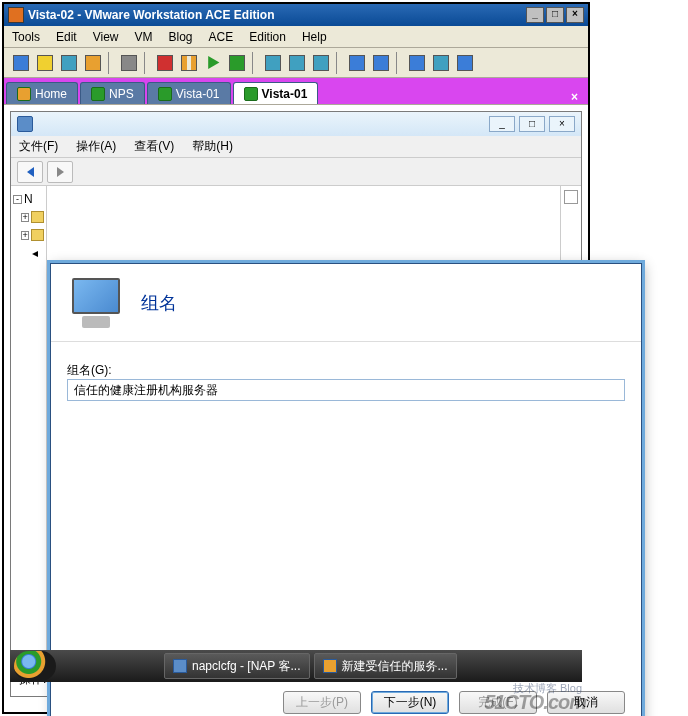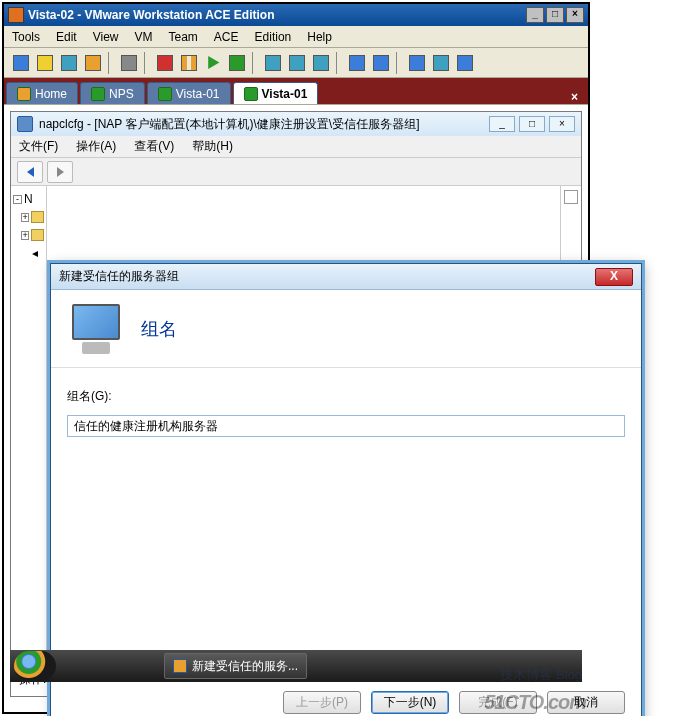--- a/index.html
+++ b/index.html
@@ -25,21 +25,21 @@
 .ic.grn{background:#2a9b2a}
 .ic.red{background:#d03030}
 .ic.orange{background:#e8a030}
 .ic.yel{background:#f0d030}
 .ic.cyan{background:#40a0c0}
 .ic.gray{background:#888}
 .ic.play{background:#2a9b2a;clip-path:polygon(20% 10%,90% 50%,20% 90%)}
 .ic.pause{background:linear-gradient(90deg,#e8a030 35%,transparent 35%,transparent 65%,#e8a030 65%)}
 
 
-.tabbar{height:26px;background:#7f1d1d;display:flex;align-items:flex-end;padding:0 2px}
+.tabbar{height:26px;background:#d946ef;display:flex;align-items:flex-end;padding:0 2px}
 .tab{height:22px;background:#5a7aa5;color:#fff;border:1px solid #3a5a85;border-bottom:none;border-radius:3px 3px 0 0;padding:0 10px;display:flex;align-items:center;gap:4px;margin-right:2px;position:relative}
 .tab.active{background:#fff;color:#000;font-family:"SimSun",monospace;font-weight:bold}
 .tab .tico{width:14px;height:14px;background:#2a9b2a;border:1px solid #1a6b1a;border-radius:2px}
 .tab.home .tico{background:#e8a030}
 .tab.active .tico{background:#2a9b2a}
 .tabbar .tx{margin-left:auto;color:#fff;font-weight:bold;padding:0 8px;cursor:pointer}
 
 
 .guest{position:relative;height:608px;background:#fff;border-top:1px solid #aca899}
 
@@ -73,36 +73,36 @@
 .wiz{position:absolute;left:46px;top:158px;width:592px;height:464px;background:#fff;border:1px solid #2a5080;box-shadow:0 0 0 3px #6faadc,2px 2px 12px rgba(0,0,0,.3)}
 .wiz-title{height:26px;background:linear-gradient(#e8f2fb,#c8def2);display:flex;align-items:center;padding:0 8px;border-bottom:1px solid #9ab8d8}
 .wiz-title .sp{flex:1}
 .wiz-close{width:38px;height:18px;background:linear-gradient(#e57373,#c62828);border:1px solid #8a1010;border-radius:2px;color:#fff;text-align:center;line-height:15px;font-weight:bold}
 .wiz-head{height:78px;border-bottom:1px solid #ddd;display:flex;align-items:center;padding:0 16px;gap:16px}
 .monitor{width:58px;height:50px;position:relative}
 .monitor .scr{width:48px;height:36px;background:linear-gradient(135deg,#7ab8f0,#4a8ad0);border:2px solid #555;border-radius:2px;position:absolute;left:5px;top:0}
 .monitor .base{width:28px;height:12px;background:#bbb;position:absolute;bottom:0;left:15px;border-radius:2px}
 .wiz-head h2{font-size:18px;color:#003399;font-weight:normal}
 .wiz-body{padding:20px 16px 0 16px}
-.fld-lbl{margin-bottom:10px}
+.fld-lbl{}
 .fld-input{width:100%;height:22px;border:1px solid #9ab8d8;padding:2px 6px;background:#fff}
 .wiz-foot{position:absolute;bottom:12px;right:16px;display:flex;gap:10px}
 .wbtn{min-width:78px;height:23px;border:1px solid #888;background:linear-gradient(#f8f8f8,#e0e0e0);border-radius:3px;padding:0 8px;text-align:center;line-height:20px}
 .wbtn.dis{color:#999}
 .wbtn.def{border:1px solid #2a6ab5;box-shadow:0 0 0 1px #6faadc inset}
 
 
 .taskbar{position:absolute;left:6px;right:6px;bottom:30px;height:32px;background:linear-gradient(#4a4a4a,#1a1a1a);display:flex;align-items:center;padding:0 4px;gap:4px}
 .start{width:42px;height:30px;background:radial-gradient(circle at 35% 35%,#7ab8f0 6px,#3b7dd8 7px,#2a9b2a 8px 12px,#e8a030 13px 16px,transparent 17px),#1a1a1a;border-radius:15px}
 .task{height:26px;background:linear-gradient(#5a5a5a,#333);border:1px solid #666;border-radius:2px;padding:0 8px;display:flex;align-items:center;gap:5px;color:#fff;max-width:150px}
 .task .tic{width:14px;height:14px;background:#5b8dc8;border:1px solid #2a5a9a}
 .task.alt .tic{background:#e8a030}
 .tray{margin-left:auto;display:flex;align-items:center;gap:4px;color:#fff;position:relative}
 .watermark{position:absolute;right:2px;bottom:-2px;font-size:20px;color:rgba(0,0,0,.35);font-weight:bold;font-style:italic;letter-spacing:-1px;pointer-events:none}
-.watermark2{position:absolute;right:6px;bottom:28px;font-size:13px;color:rgba(40,60,100,.45);pointer-events:none}
+.watermark2{position:absolute;right:6px;bottom:16px;font-size:11px;color:rgba(40,60,100,.45);pointer-events:none}
 
 
 .vm-status{position:absolute;left:0;right:0;bottom:0;height:20px;background:#ece9d8;border-top:1px solid #aca899;padding:0 6px;line-height:19px;font-family:"SimSun",monospace}
 </style>
 </head>
 <body>
 
 <div class="outer">
 
   <div class="vm-title">
@@ -112,21 +112,21 @@
     <div class="win-btn">_</div>
     <div class="win-btn">□</div>
     <div class="win-btn">×</div>
   </div>
 
   <div class="vm-menu">
     <span>Tools</span>
     <span>Edit</span>
     <span>View</span>
     <span>VM</span>
-    <span>Team</span>
+    <span>Blog</span>
     <span>ACE</span>
     <span>Edition</span>
     <span>Help</span>
   </div>
 
   <div class="vm-tb">
     <div class="tbtn">
         <div class="ic blue"></div>
       </div>
     <div class="tbtn">
@@ -202,21 +202,20 @@
         <span>Vista-01</span>
       </div>
     <div class="tx">×</div>
   </div>
 
   <div class="guest">
 
     <div class="mmc">
       <div class="mmc-title">
         <div class="mico"></div>
-        <span>napclcfg - [NAP 客户端配置(本地计算机)\健康注册设置\受信任服务器组]</span>
         <div class="sp"></div>
         <div class="wb">_</div>
         <div class="wb">□</div>
         <div class="wb">×</div>
       </div>
       <div class="mmc-menu">
         <span>文件(F)</span>
         <span>操作(A)</span>
         <span>查看(V)</span>
         <span>帮助(H)</span>
@@ -254,25 +253,20 @@
           <div class="chev"></div>
         </div>
       </div>
       <div class="mmc-status">
         <span>操作: 正在进行...</span>
         <div class="info">i</div>
       </div>
     </div>
 
     <div class="wiz">
-      <div class="wiz-title">
-        <span>新建受信任的服务器组</span>
-        <div class="sp"></div>
-        <div class="wiz-close">X</div>
-      </div>
       <div class="wiz-head">
         <div class="monitor">
           <div class="scr"></div>
             <div class="base"></div>
         </div>
         <h2>组名</h2>
       </div>
       <div class="wiz-body">
         <div class="fld-lbl">组名(G):</div>
         <input class="fld-input" value="信任的健康注册机构服务器" style="">
@@ -281,20 +275,24 @@
         <div class="wbtn dis">上一步(P)</div>
         <div class="wbtn def">下一步(N)</div>
         <div class="wbtn dis">完成(F)</div>
         <div class="wbtn">取消</div>
       </div>
     </div>
 
     <div class="taskbar">
       <div class="start"></div>
       <div style="width:100px"></div>
+      <div class="task">
+          <div class="tic"></div>
+          <span>napclcfg - [NAP 客...</span>
+        </div>
       <div class="task alt">
           <div class="tic"></div>
           <span>新建受信任的服务...</span>
         </div>
       <div class="tray"></div>
     </div>
     <div class="watermark2">技术博客 Blog</div>
     <div class="watermark">51CTO.com</div>
   </div>
 

